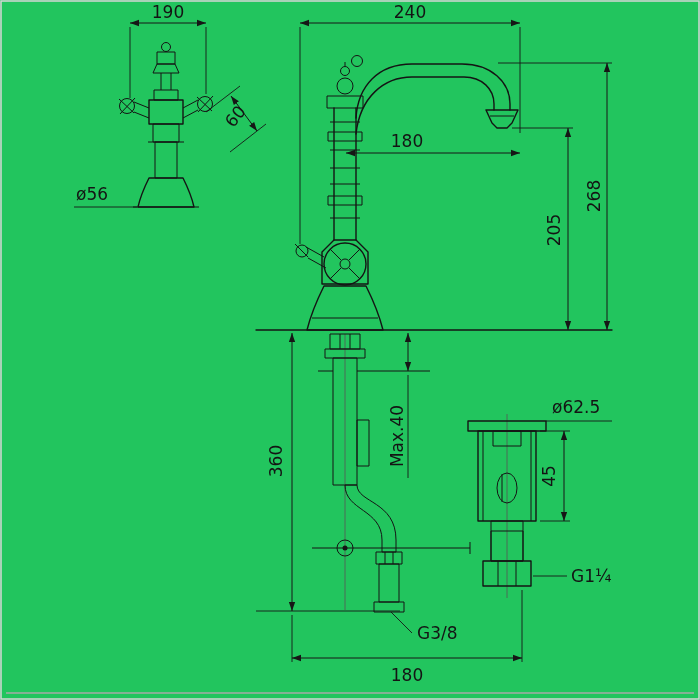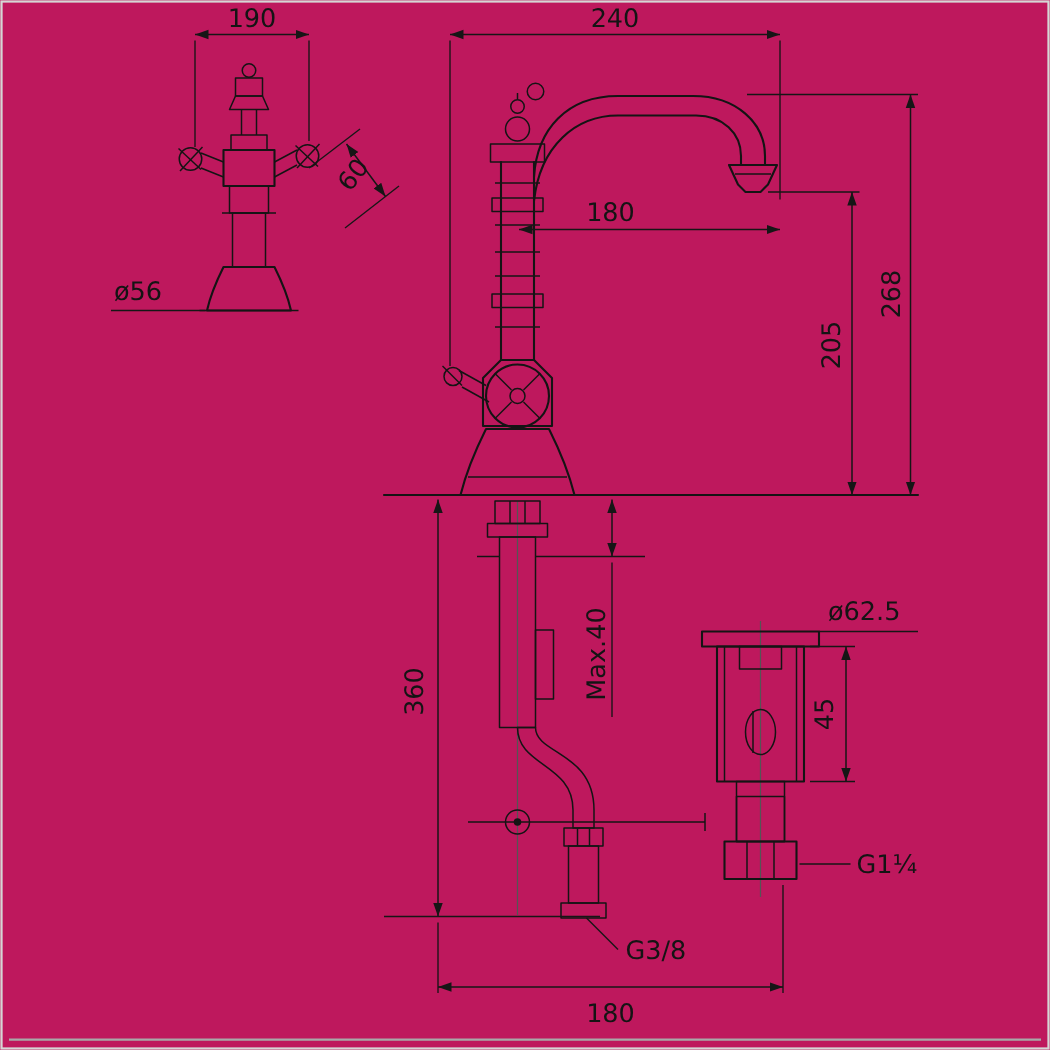--- a/index.html
+++ b/index.html
@@ -1,16 +1,16 @@
 <!DOCTYPE html>
 <html><head>
 <meta charset="utf-8">
 <style>
   html,body { margin:0; padding:0; background:#ffffff; }
-  .canvas { width:700px; height:700px; position:relative; background:#be185d; overflow:hidden; }
+  .canvas { width:700px; height:700px; position:relative; background:#22c55e; overflow:hidden; }
   svg { display:block; }
   .o   { fill:none; stroke:#141414; stroke-width:1.4; stroke-linejoin:round; stroke-linecap:round; }
   .d   { fill:none; stroke:#141414; stroke-width:1; stroke-linejoin:round; }
   .dim { fill:none; stroke:#161616; stroke-width:1; }
   .ext { fill:none; stroke:#161616; stroke-width:0.9; }
   .cl  { fill:none; stroke:#555555; stroke-width:0.8; }
   .frame  { fill:none; stroke:#d6d6d6; stroke-width:1.5; }
   .frame2 { stroke:#a8a8a8; stroke-width:1.5; }
   text.lab { font-family:"DejaVu Sans", sans-serif; font-size:17px; fill:#141414; }
 </style>

